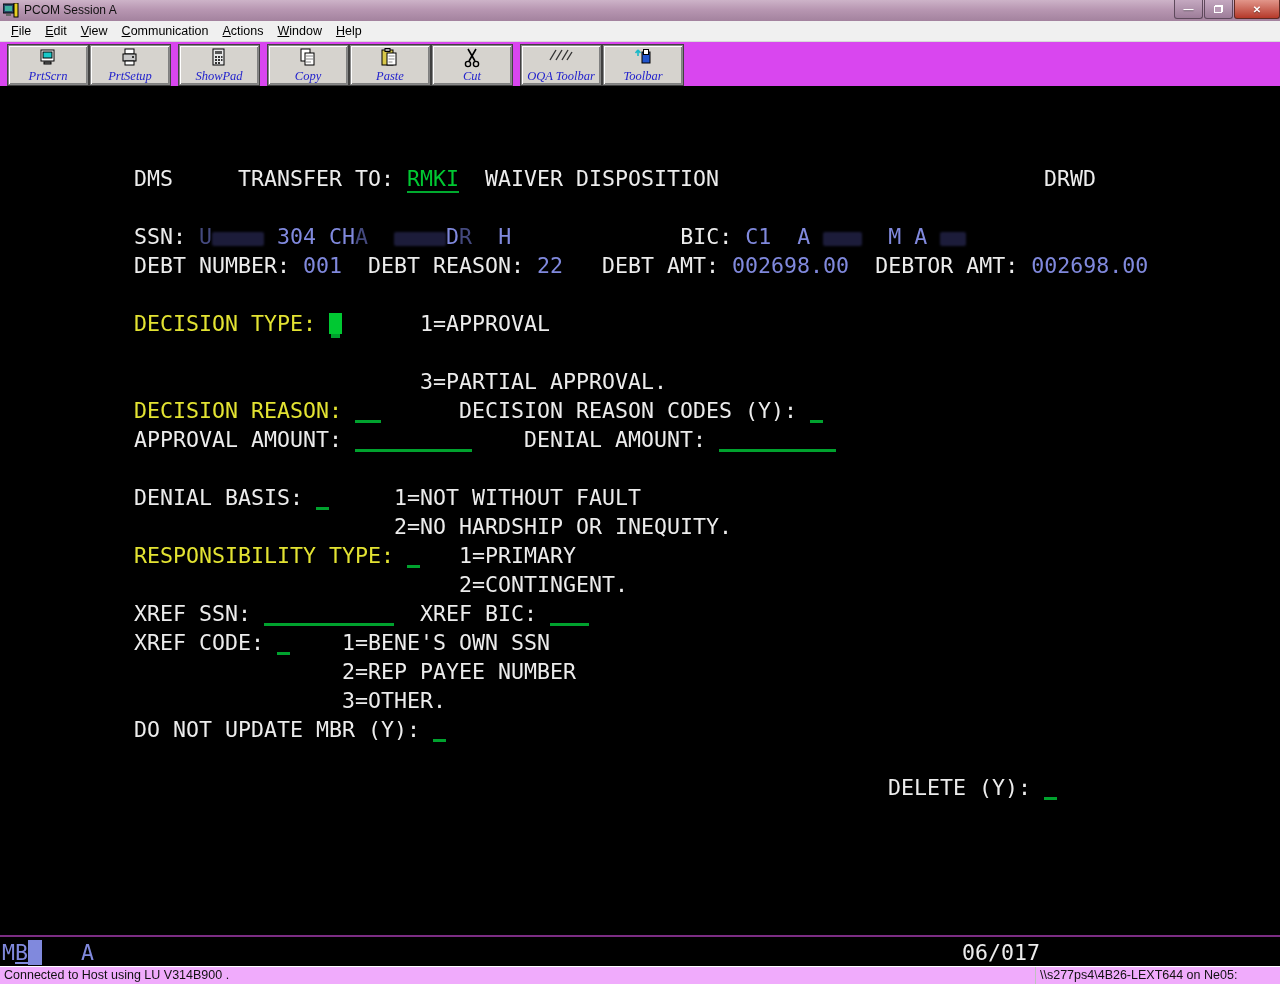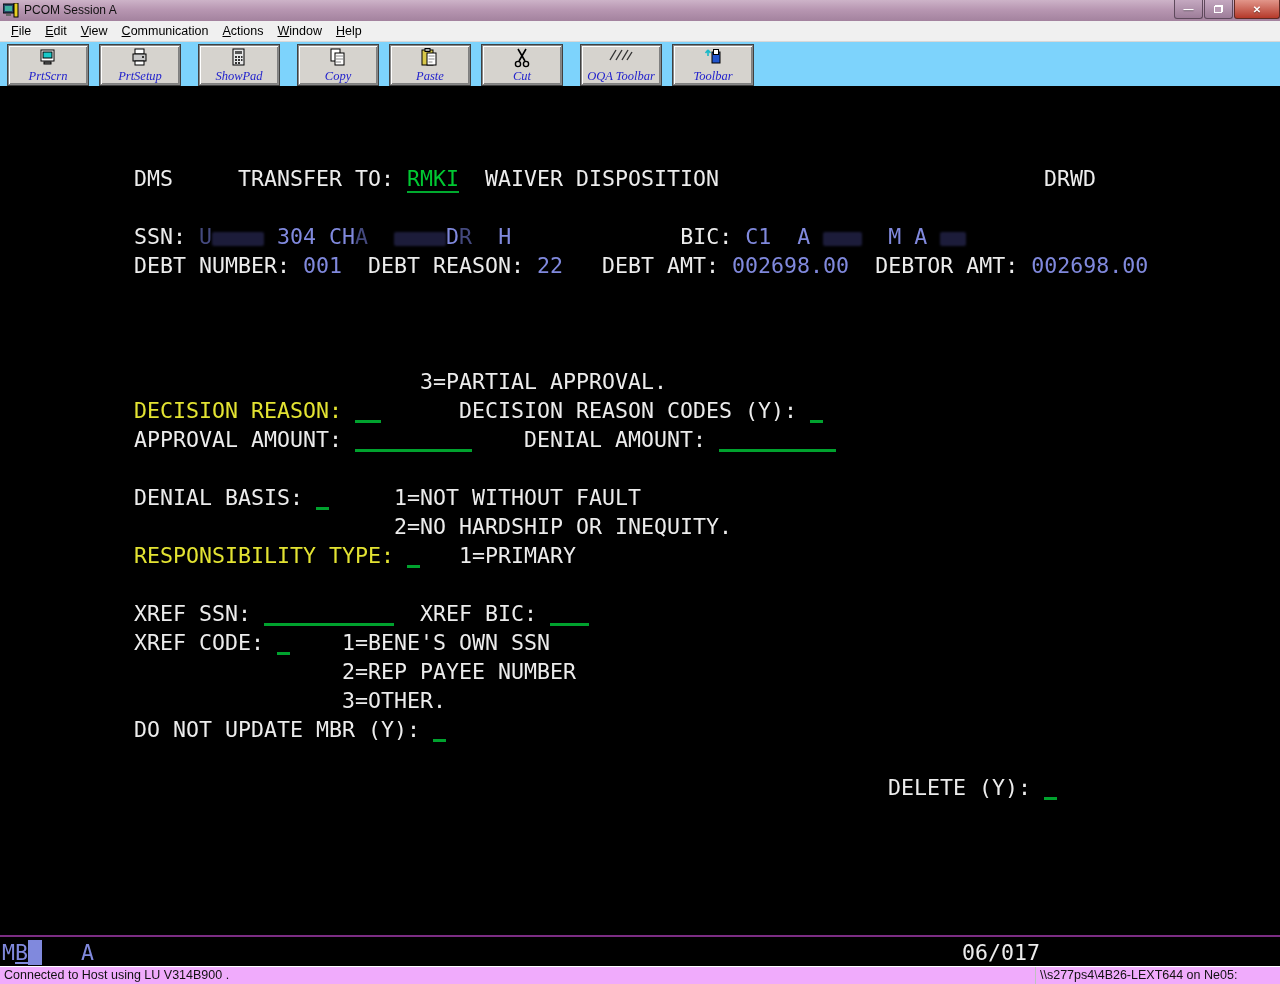--- a/index.html
+++ b/index.html
@@ -22,22 +22,22 @@
   .restore-glyph::before { content:""; position:absolute; right:0; top:0; width:6px; height:5px; border:1px solid #fff; }
   .restore-glyph::after  { content:""; position:absolute; left:0; bottom:0; width:6px; height:5px; border:1px solid #fff; background:#b79ab4; }
 
   
   .menubar { height:21px; background:#f0f0f0; display:flex; align-items:center; padding-left:4px;
     border-bottom:1px solid #d8d8d8; }
   .menu-item { font-size:12.5px; color:#000; padding:2px 7px; cursor:default; }
   .menu-item .u { text-decoration:underline; }
 
   
-  .toolbar { height:48px; background:#7dd3fc; display:flex; align-items:flex-start; padding:3px 0 0 6px;
-    border-bottom:4px solid #000;gap:10px; }
+  .toolbar { height:48px; background:#d946ef; display:flex; align-items:flex-start; padding:3px 0 0 6px;
+    border-bottom:4px solid #000; }
   .tbtn { width:80px; height:40px; margin-left:2px; background:#d6d3ce;
     border:1px solid #888; outline:1px solid #404040; box-shadow:inset 1px 1px 0 #ffffff, inset -1px -1px 0 #808080;
     display:flex; flex-direction:column; align-items:center; justify-content:flex-end; padding-bottom:1px; cursor:default; }
   .tbtn.grp { margin-left:9px; }
   .tbtn .tlabel { font-family:"Liberation Serif", serif; font-style:italic; font-size:12.5px; color:#2222cc; line-height:14px; }
   .tbtn .ticon { height:22px; display:flex; align-items:center; justify-content:center; }
 
   
   .screen { position:relative; height:876px; background:#000;
     font-family:"DejaVu Sans Mono", monospace; font-size:21.6px; }
@@ -186,26 +186,28 @@
         </div>
         <div class="tlabel">Toolbar</div>
       </div>
     </div>
 
   <div class="screen">
     <div class="purple-line"></div>
   <div class="trow" style="top: 74px; left: 134px;"><span class="seg w">DMS     TRANSFER TO: </span><span class="seg gu">RMKI</span><span class="seg w">  </span><span class="seg w">WAIVER DISPOSITION</span><span class="seg w">                         </span><span class="seg w">DRWD</span></div>
       <div class="trow" style="top: 132px; left: 134px;"><span class="seg w">SSN: </span><span class="seg pd">U</span><span class="smudge" style="width: 52px;"></span><span class="seg w"> </span><span class="seg p">304 CH</span><span class="seg pd">A</span><span class="seg w">  </span><span class="smudge" style="width: 52px;"></span><span class="seg p">D</span><span class="seg pd">R</span><span class="seg w">  </span><span class="seg p">H</span><span class="seg w">             </span><span class="seg w">BIC: </span><span class="seg p">C1</span><span class="seg w">  </span><span class="seg p">A</span><span class="seg w"> </span><span class="smudge" style="width: 39px;"></span><span class="seg w">  </span><span class="seg p">M A</span><span class="seg w"> </span><span class="smudge" style="width: 26px;"></span></div>
       <div class="trow" style="top: 161px; left: 134px;"><span class="seg w">DEBT NUMBER: </span><span class="seg p">001</span><span class="seg w">  </span><span class="seg w">DEBT REASON: </span><span class="seg p">22</span><span class="seg w">   </span><span class="seg w">DEBT AMT: </span><span class="seg p">002698.00</span><span class="seg w">  </span><span class="seg w">DEBTOR AMT: </span><span class="seg p">002698.00</span></div>
+      <div class="trow" style="top: 219px; left: 134px;"><span class="seg y">DECISION TYPE: </span><span class="cursor"></span><span class="seg w">      </span><span class="seg w">1=APPROVAL</span></div>
       <div class="trow" style="top: 277px; left: 134px;"><span class="seg w">                      </span><span class="seg w">3=PARTIAL APPROVAL.</span></div>
       <div class="trow" style="top: 335px; left: 134px;"><span class="seg w">APPROVAL AMOUNT: </span><span class="fld" style="width: 117px;"></span><span class="seg w">    </span><span class="seg w">DENIAL AMOUNT: </span><span class="fld" style="width: 117px;"></span></div>
       <div class="trow" style="top: 306px; left: 134px;"><span class="seg y">DECISION REASON: </span><span class="fld" style="width: 26px;"></span><span class="seg w">      </span><span class="seg w">DECISION REASON CODES (Y): </span><span class="fld" style="width: 13px;"></span></div>
       <div class="trow" style="top: 393px; left: 134px;"><span class="seg w">DENIAL BASIS: </span><span class="fld" style="width: 13px;"></span><span class="seg w">     </span><span class="seg w">1=NOT WITHOUT FAULT</span></div>
       <div class="trow" style="top: 422px; left: 134px;"><span class="seg w">                    </span><span class="seg w">2=NO HARDSHIP OR INEQUITY.</span></div>
       <div class="trow" style="top: 451px; left: 134px;"><span class="seg y">RESPONSIBILITY TYPE: </span><span class="fld" style="width: 13px;"></span><span class="seg w">   </span><span class="seg w">1=PRIMARY</span></div>
+      <div class="trow" style="top: 480px; left: 134px;"><span class="seg w">                         </span><span class="seg w">2=CONTINGENT.</span></div>
       <div class="trow" style="top: 509px; left: 134px;"><span class="seg w">XREF SSN: </span><span class="fld" style="width: 130px;"></span><span class="seg w">  </span><span class="seg w">XREF BIC: </span><span class="fld" style="width: 39px;"></span></div>
       <div class="trow" style="top: 538px; left: 134px;"><span class="seg w">XREF CODE: </span><span class="fld" style="width: 13px;"></span><span class="seg w">    </span><span class="seg w">1=BENE'S OWN SSN</span></div>
       <div class="trow" style="top: 567px; left: 134px;"><span class="seg w">                </span><span class="seg w">2=REP PAYEE NUMBER</span></div>
       <div class="trow" style="top: 596px; left: 134px;"><span class="seg w">                </span><span class="seg w">3=OTHER.</span></div>
       <div class="trow" style="top: 683px; left: 134px;"><span class="seg w">                                                          </span><span class="seg w">DELETE (Y): </span><span class="fld" style="width: 13px;"></span></div>
       <div class="trow" style="top: 625px; left: 134px;"><span class="seg w">DO NOT UPDATE MBR (Y): </span><span class="fld" style="width: 13px;"></span></div>
       <div class="trow" style="top: 848px; left: 2px;"><span class="seg p">M</span><span class="seg pu">B</span><span class="oia-block"></span><span class="seg w">   </span><span class="seg p">A</span></div>
       <div class="trow" style="top: 848px; left: 962px;"><span class="seg w">06/017</span></div>
     </div>
 

